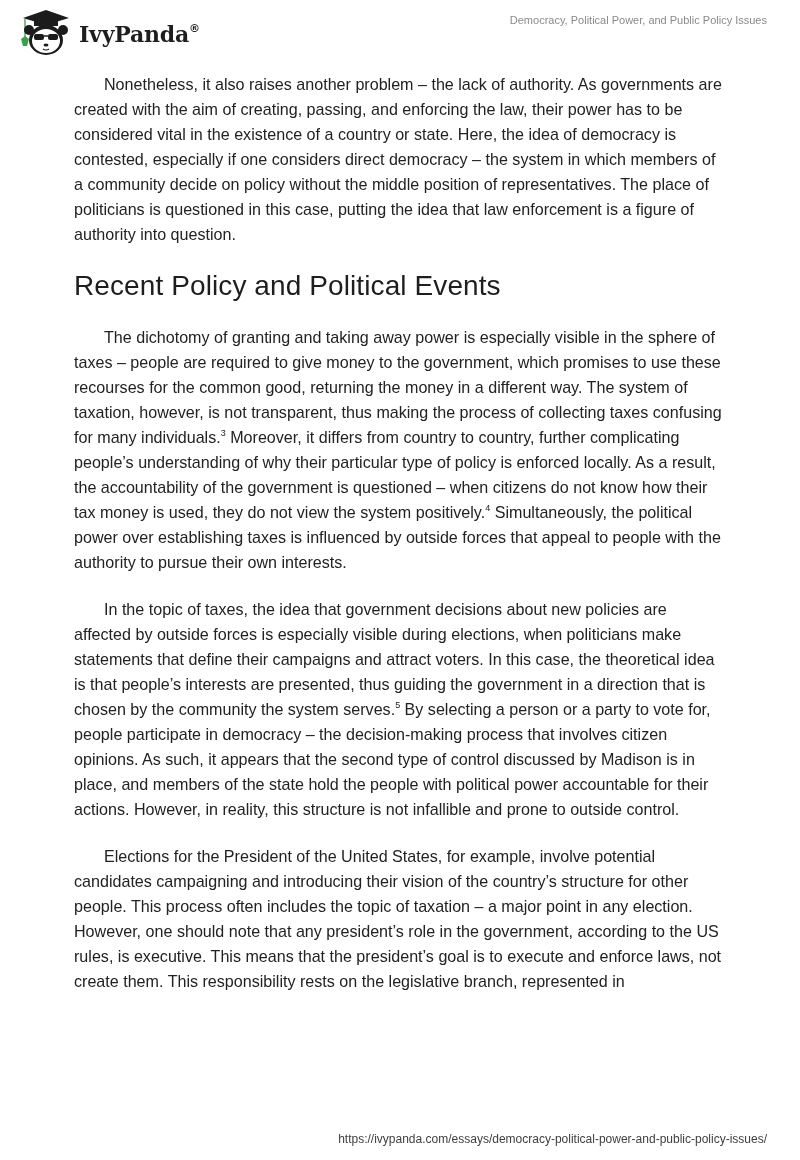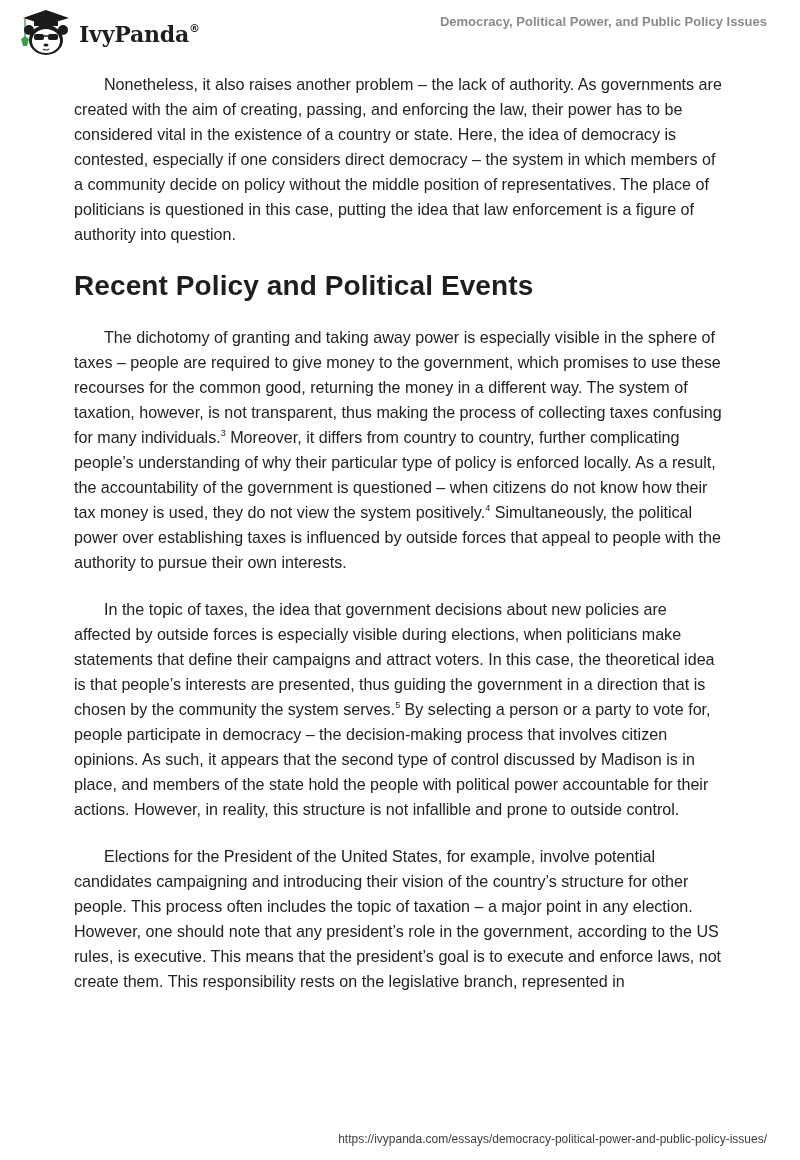--- a/index.html
+++ b/index.html
@@ -46,23 +46,22 @@
       font-size: 11px;
       vertical-align: super;
       position: relative;
       top: -2px;
       font-weight: bold;
     }
     .doc-title {
       position: absolute;
       right: 33px;
       top: 14px;
-      font-size: 13px;
+      font-size: 11px;
       color: #8a8a8a;
-      font-weight: bold;
     }
     .content {
       position: absolute;
       left: 74px;
       top: 72px;
       width: 652px;
       font-size: 16.1px;
       line-height: 25px;
       color: #222222;
     }
@@ -77,21 +76,21 @@
     }
     sup {
       font-size: 9px;
       line-height: 0;
       vertical-align: super;
       position: relative;
       top: -1px;
     }
     h2.section-heading {
       font-size: 28px;
-      font-weight: bold;
+      font-weight: normal;
       color: #1e1e1e;
       line-height: 34px;
       margin-top: 18px;
       margin-bottom: 22px;
       letter-spacing: 0.1px;
     }
     .footer-url {
       position: absolute;
       right: 33px;
       top: 1132px;

